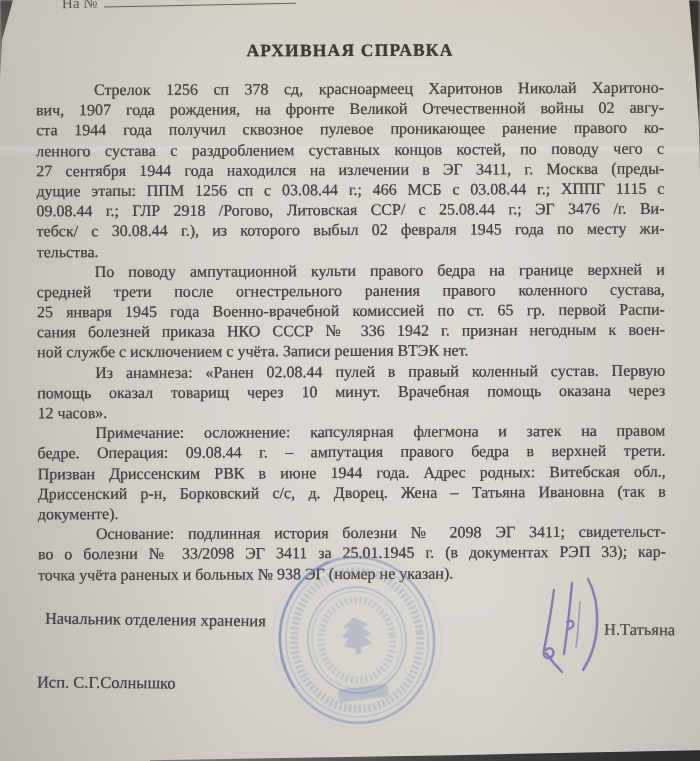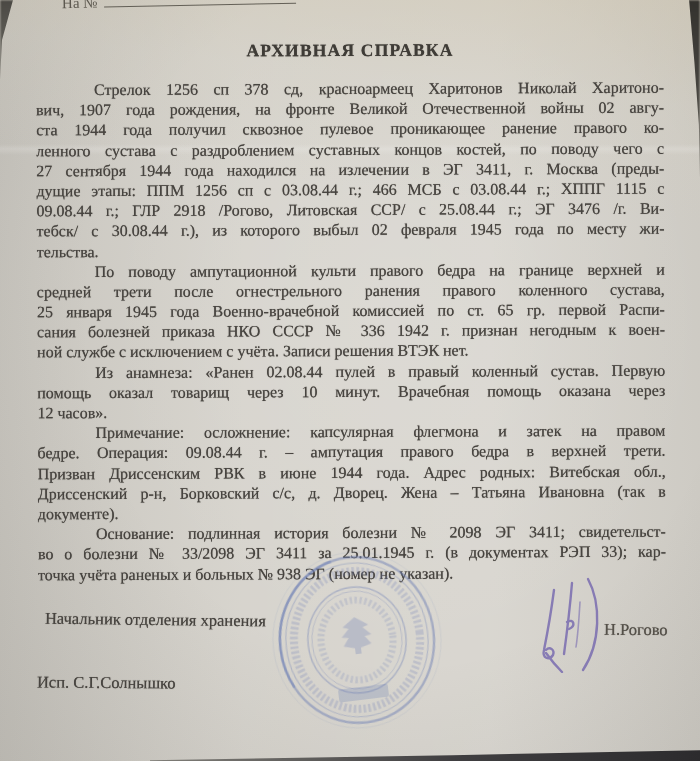--- a/index.html
+++ b/index.html
@@ -116,19 +116,19 @@
       <path d="M16 13 C 13 36 9 58 6 73 c -2 8 5 11 9 5 c 2 -5 -3 -9 -7 -5"></path>
       <path d="M8 76 C 13 83 18 89 24 95"></path>
       <path d="M34 6 C 32 30 29 55 26 77"></path>
       <path d="M29 45 c 7 -4 9 4 2 7"></path>
       <path d="M50 2 C 63 26 63 66 45 93"></path>
       <path d="M42 25 C 41 42 40 57 38 70" stroke-width="1.6" opacity=".7"></path>
     </g>
   </svg>
 
   <div class="footer-position">Начальник отделения хранения</div>
-  <div class="signatory-name">Н.Рогово</div>
+  <div class="signatory-name">Н.Татьяна</div>
   <div class="executor">Исп. С.Г.Солнышко</div>
 
   <div class="edge-top-left"></div>
   <div class="edge-top-right"></div>
   <div class="edge-bottom"></div>
 </div>
 
 </body></html>

